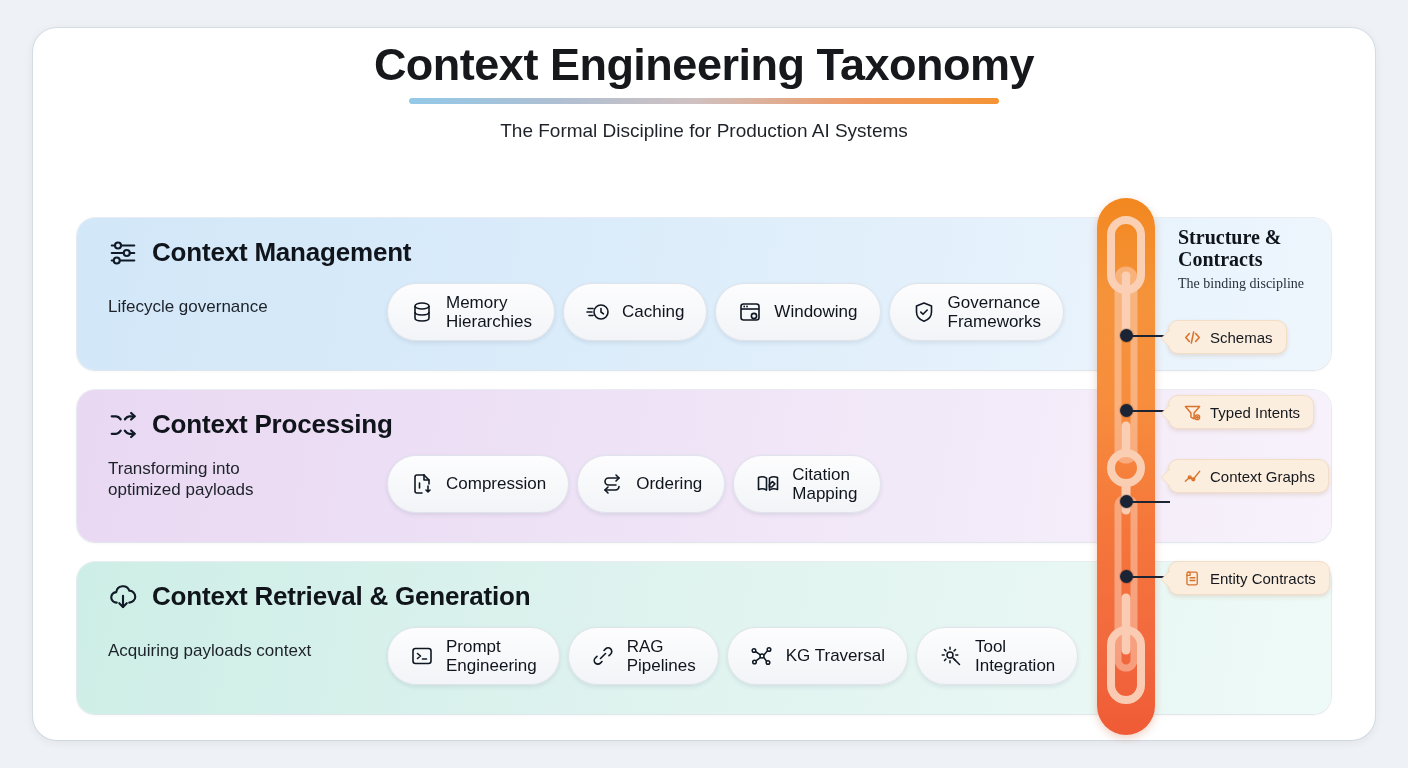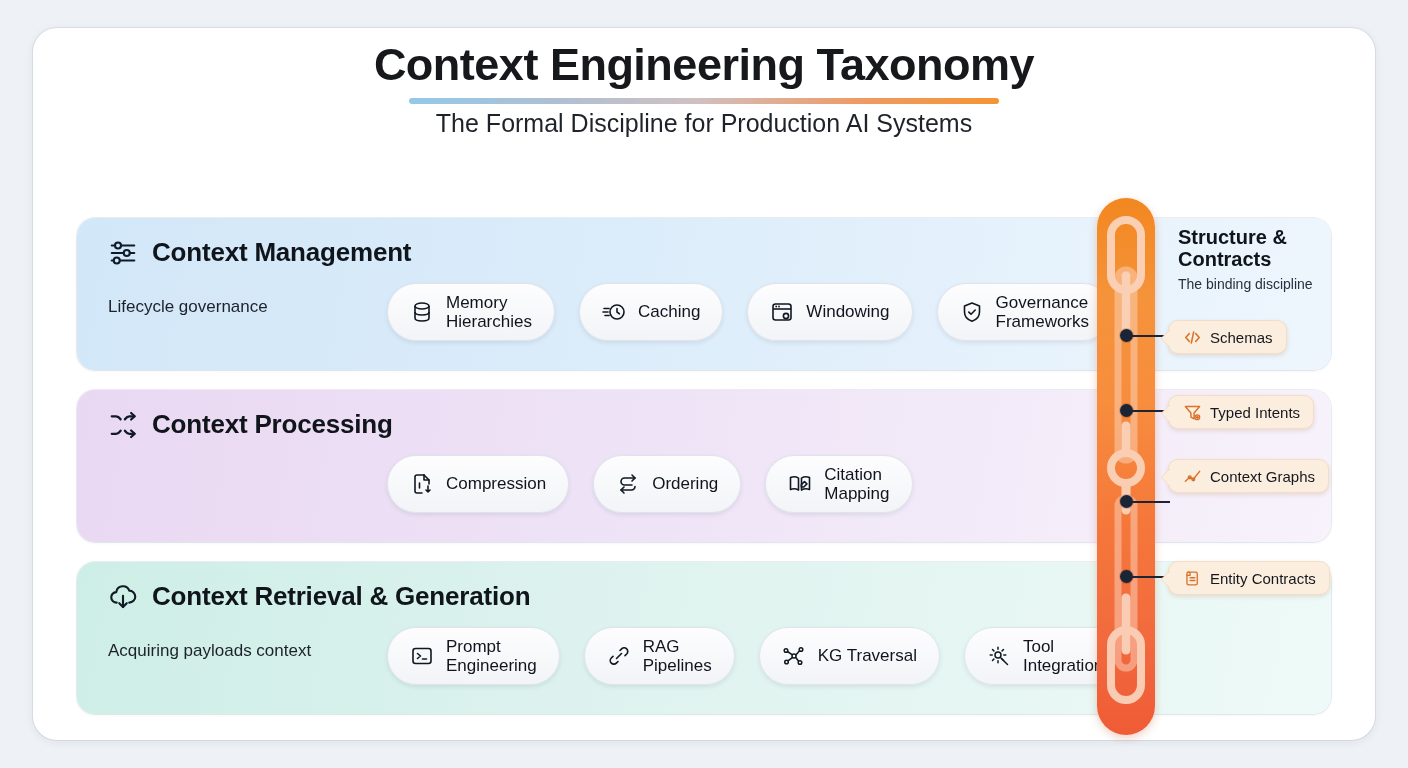--- a/index.html
+++ b/index.html
@@ -23,21 +23,21 @@
   
   .header { position: absolute; left: 0; top: 40px; width: 100%; text-align: center; }
   .title {
     font-size: 45px; font-weight: bold; color: #16181c;
     letter-spacing: -.5px; line-height: 1.1;
   }
   .title-rule {
     width: 590px; height: 6px; margin: 8px auto 0; border-radius: 3px;
     background: linear-gradient(90deg,#93c9e8 0%,#aebfd2 25%,#cfc1c2 48%,#ef9a66 76%,#f59434 100%);
   }
-  .subtitle { margin-top: 5px; font-size: 25px; color: #1f2329; }
+  .subtitle { margin-top: 16px; font-size: 19px; color: #1f2329; }
 
   
   .rows { position: absolute; left: 77px; top: 218px; width: 1254px; }
   .row {
     position: relative;
     height: 152px;
     border-radius: 18px;
     margin-bottom: 20px;
     box-shadow: 0 1px 3px rgba(40,60,90,.07), 0 0 0 1px rgba(175,190,210,.25);
     overflow: hidden;
@@ -49,21 +49,21 @@
   .row-head { position: absolute; left: 31px; top: 19px; display: flex; align-items: center; gap: 14px; }
   .row-head .ic { width: 30px; height: 30px; display: block; color: #111a27; }
   .row-title { font-size: 26px; font-weight: bold; color: #10141b; letter-spacing: -.2px; }
 
   .row-desc {
     position: absolute; left: 31px; top: 78px; width: 290px;
     font-size: 17px; color: #1d222a; line-height: 1.25;
   }
   .row-desc.two { top: 68px; }
 
-  .pills { position: absolute; left: 310px; top: 65px; display: flex; gap: 24px; }
+  .pills { position: absolute; left: 310px; top: 65px; display: flex; gap: 8px; }
   .pill {
     display: flex; align-items: center; gap: 12px;
     height: 58px; padding: 0 22px;
     background: linear-gradient(180deg,#fdfdfe 0%,#f2f4f7 100%);
     border: 1px solid #dfe4ea;
     border-radius: 29px;
     box-shadow: 0 2px 4px rgba(40,60,90,.10);
   }
   .pill .ic { width: 24px; height: 24px; flex: none; color: #0f1722; }
   .pill .lbl { font-size: 17px; color: #10151d; line-height: 1.12; white-space: pre-line; }
@@ -74,21 +74,21 @@
     position: absolute; left: 1097px; top: 198px;
     width: 58px; height: 537px;
     border-radius: 29px;
     background: linear-gradient(180deg,#f2871f 0%,#f5933a 18%,#f78d3d 38%,#f5763a 62%,#f26a3e 82%,#ef5b36 100%);
     box-shadow: 0 3px 8px rgba(190,90,40,.28);
     overflow: hidden;
   }
   .bar svg { position: absolute; left: 0; top: 0; }
 
   
-  .struct { position: absolute; left: 1178px; top: 226px; width: 160px; }
+  .struct { position: absolute; left: 1178px; top: 226px; width: 160px; font-family: Liberation Serif, serif; }
   .struct-title { font-size: 20px; font-weight: bold; color: #10141b; line-height: 1.12; }
   .struct-sub { margin-top: 5px; font-size: 14px; color: #27303c; }
 
   .tag {
     position: absolute;
     display: flex; align-items: center; gap: 8px;
     height: 34px; padding: 0 13px 0 14px;
     background: #fceedf;
     border: 1px solid #f3ddc6;
     border-radius: 10px;
@@ -194,20 +194,22 @@
         <span class="ic">
           <svg viewBox="0 0 24 24" fill="none" stroke="currentColor" stroke-width="1.8" stroke-linecap="round" stroke-linejoin="round">
             <path d="M3 5h3.5c1.6 0 2.6 1 3.6 2.4M3 19h3.5c1.6 0 2.6-1 3.6-2.4"></path>
             <path d="M13.5 7.4c1-1.4 2-2.4 3.6-2.4H21M13.5 16.6c1 1.4 2 2.4 3.6 2.4H21"></path>
             <polyline points="18.5,2.4 21.4,5 18.5,7.6"></polyline>
               <polyline points="18.5,16.4 21.4,19 18.5,21.6"></polyline>
           </svg>
         </span>
         <span class="row-title">Context Processing</span>
       </div>
+      <div class="row-desc two" style="white-space:pre-line">Transforming into
+optimized payloads</div>
       <div class="pills">
         <div class="pill">
           <span class="ic">
             <svg viewBox="0 0 24 24" fill="none" stroke="currentColor" stroke-width="1.6" stroke-linecap="round" stroke-linejoin="round">
               <path d="M14 3H7a2 2 0 00-2 2v14a2 2 0 002 2h5"></path>
                 <path d="M14 3l5 5v4"></path>
                 <path d="M14 3v5h5"></path>
               <path d="M9.5 11v5"></path>
                 <path d="M18 14v6m0 0l-2-2m2 2l2-2"></path>
             </svg>

